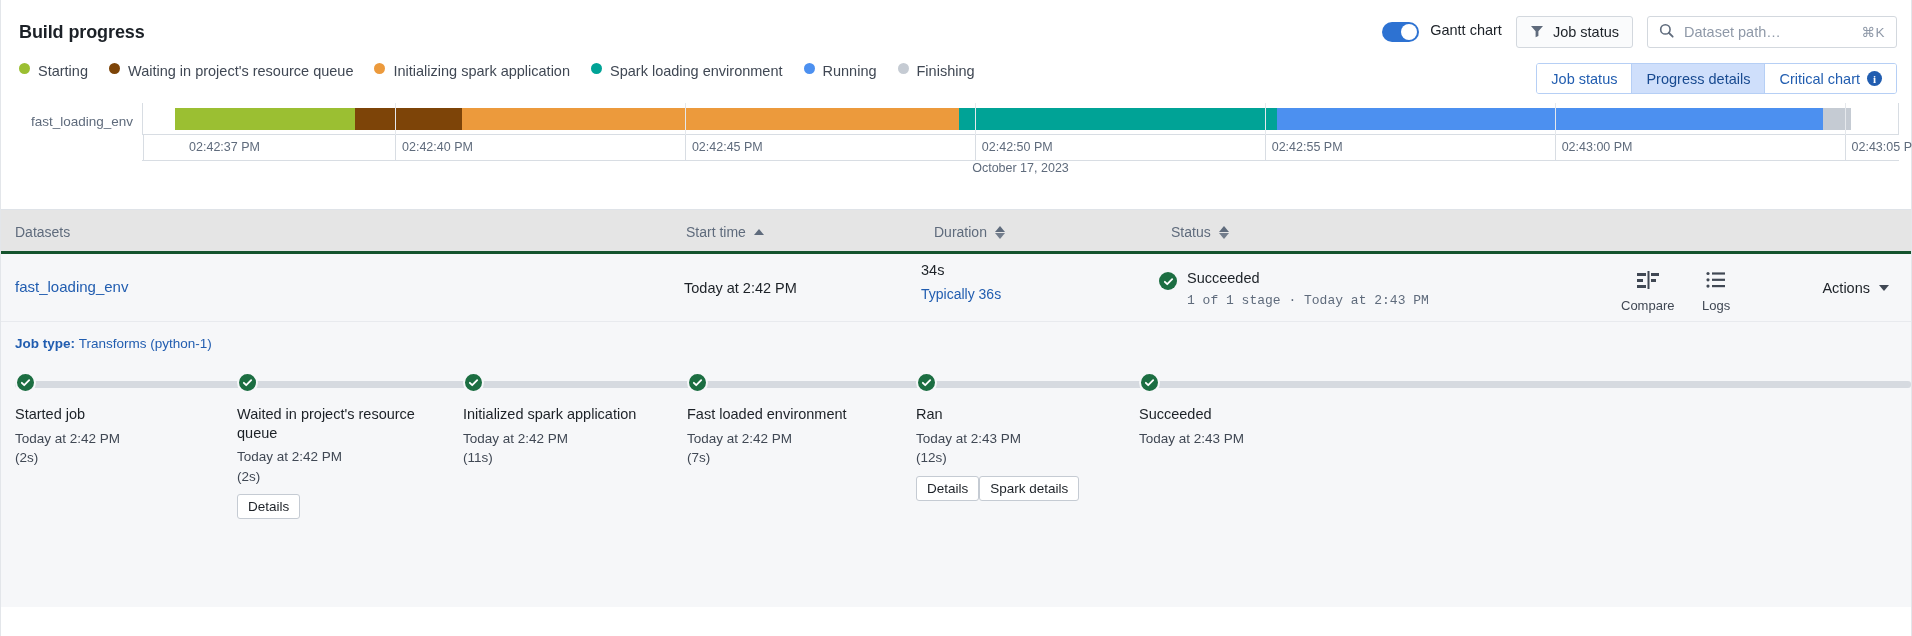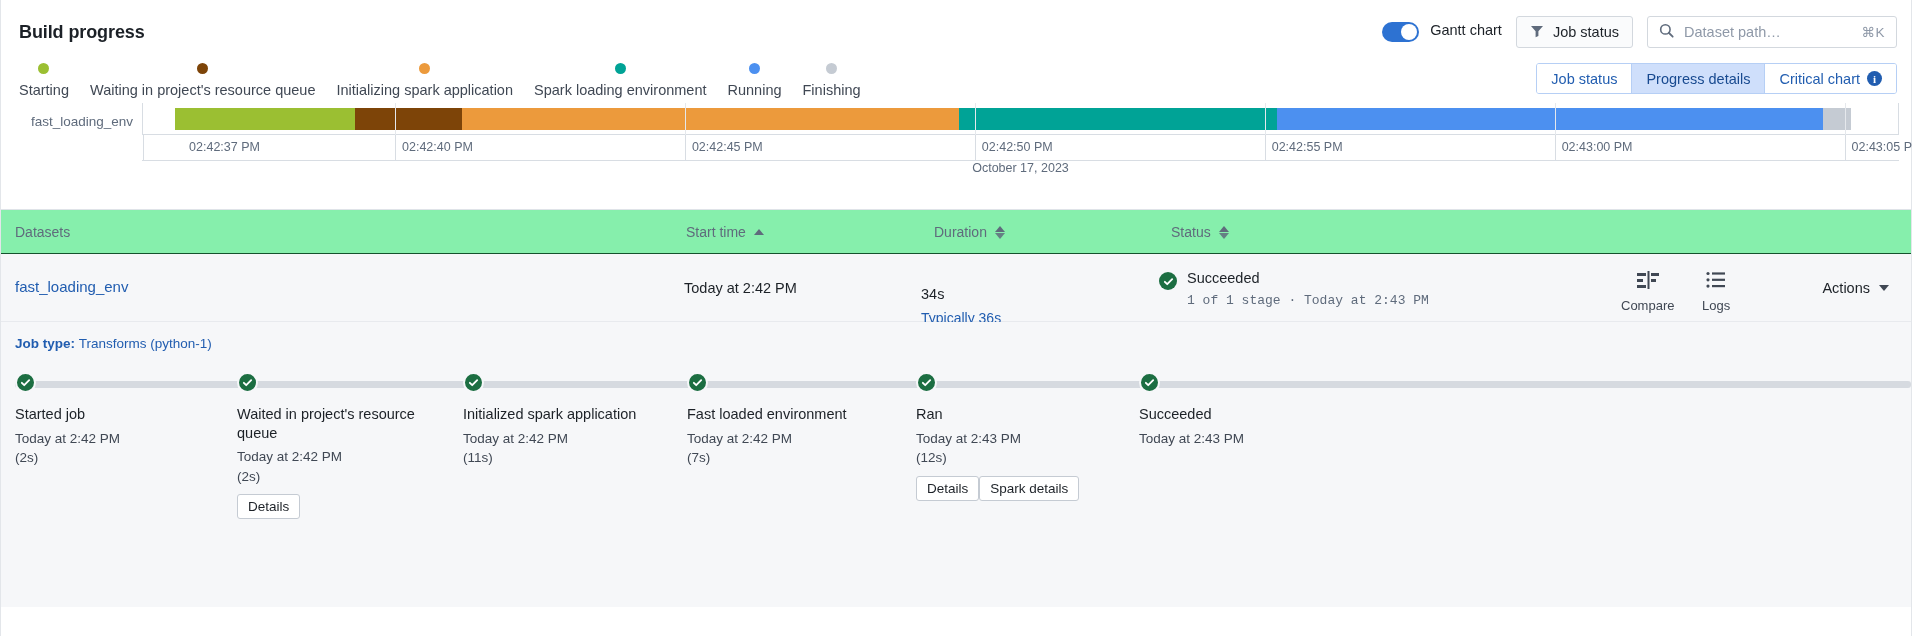--- a/index.html
+++ b/index.html
@@ -64,21 +64,21 @@
   }
   .search-box .ph { flex: 1; color: #8f99a8; }
   .search-box .kbd { color: #8f99a8; font-size: 13.5px; letter-spacing: 0.5px; }
 
   
   .legend {
     position: absolute; left: 18px; top: 63px;
     display: flex; align-items: center; gap: 21px;
     font-size: 14.5px; color: #404854;
   }
-  .legend-item { display: flex; align-items: center; gap: 8px; white-space: nowrap; flex-direction: column; }
+  .legend-item { display: flex; align-items: flex-start; gap: 8px; white-space: nowrap; }
   .dot { width: 11px; height: 11px; border-radius: 50%; flex: 0 0 auto; }
 
   
   .tabs {
     position: absolute; right: 14px; top: 63px;
     display: flex; border: 1px solid #b6cff5; border-radius: 3px;
     overflow: hidden; background: #fff;
   }
   .tab {
     padding: 0 14px; height: 29px; display: flex; align-items: center; gap: 7px;
@@ -121,41 +121,41 @@
     position: absolute; left: 141px; top: 161px; width: 1757px;
     text-align: center; font-size: 12.5px; color: #5f6b7c;
   }
   .gantt-gridline {
     position: absolute; top: 103px; width: 1px; height: 32px; background: #e5e8ec;
   }
 
   
   .table-head {
     position: relative; height: 44px;
-    border-bottom: 1px solid #14532d; background: #86efac;
+    border-bottom: 3px solid #14532d; background: #e5e5e5;
   }
   .th {
     position: absolute; top: 14px;
     font-size: 14px; color: #5f6b7c;
     display: flex; align-items: center; gap: 8px; white-space: nowrap;
   }
   .sort { display: inline-flex; flex-direction: column; gap: 1px; line-height: 0; }
   .caret { width: 0; height: 0; border-left: 5px solid transparent; border-right: 5px solid transparent; }
   .caret.up { border-bottom: 6px solid #5f6b7c; }
   .caret.down { border-top: 6px solid #5f6b7c; }
   .caret.dim { opacity: .85; }
 
   .row {
     position: relative; height: 68px; background: #f6f7f9;
     border-bottom: 1px solid #e8eaee;
   }
   .cell { position: absolute; font-size: 14.5px; }
   .ds-link { left: 14px; top: 24px; color: #215db0; font-size: 15px; }
   .start-time { top: 26px; color: #1c2127; }
-  .dur { top: 32px; color: #1c2127; }
+  .dur { top: 8px; color: #1c2127; }
   .dur .sub { color: #215db0; font-size: 14px; margin-top: 8px; }
   .status { top: 16px; display: flex; gap: 10px; }
   .status .txt { color: #1c2127; }
   .status .sub { color: #5f6b7c; font-size: 13px; margin-top: 7px; font-family: Liberation Mono, monospace; }
   .check {
     width: 18px; height: 18px; border-radius: 50%; background: #1c6e42;
     display: inline-flex; align-items: center; justify-content: center;
     flex: 0 0 auto; margin-top: 2px;
   }
   .check svg { display: block; }

